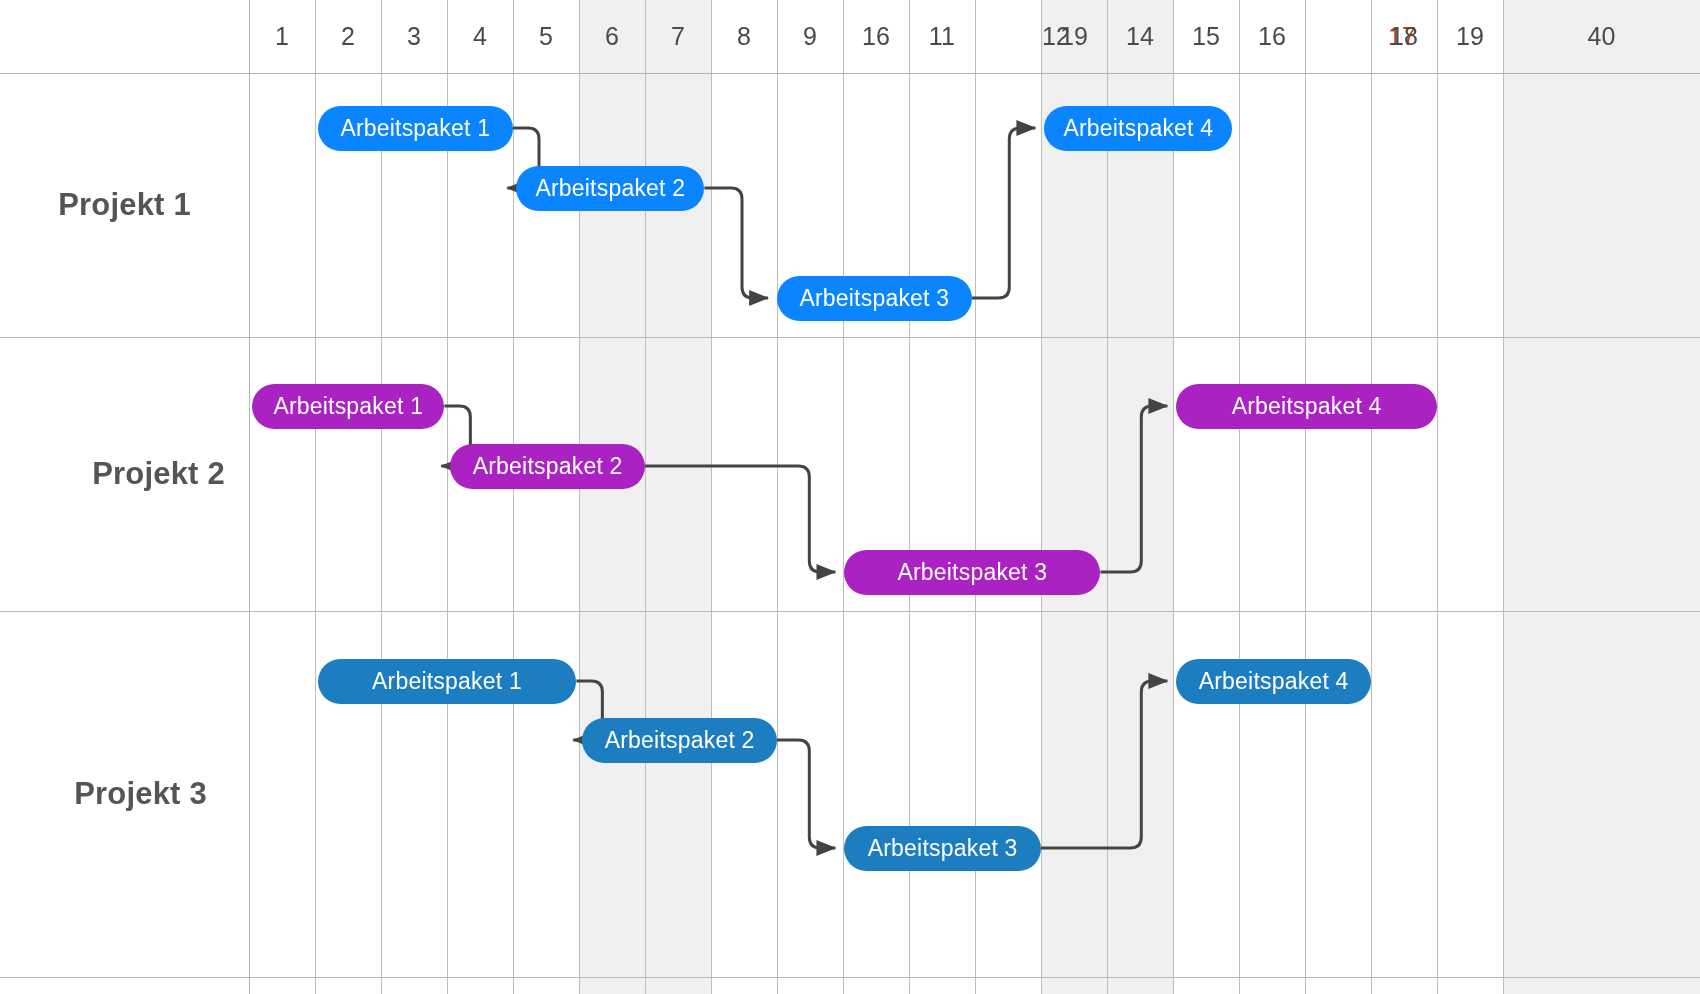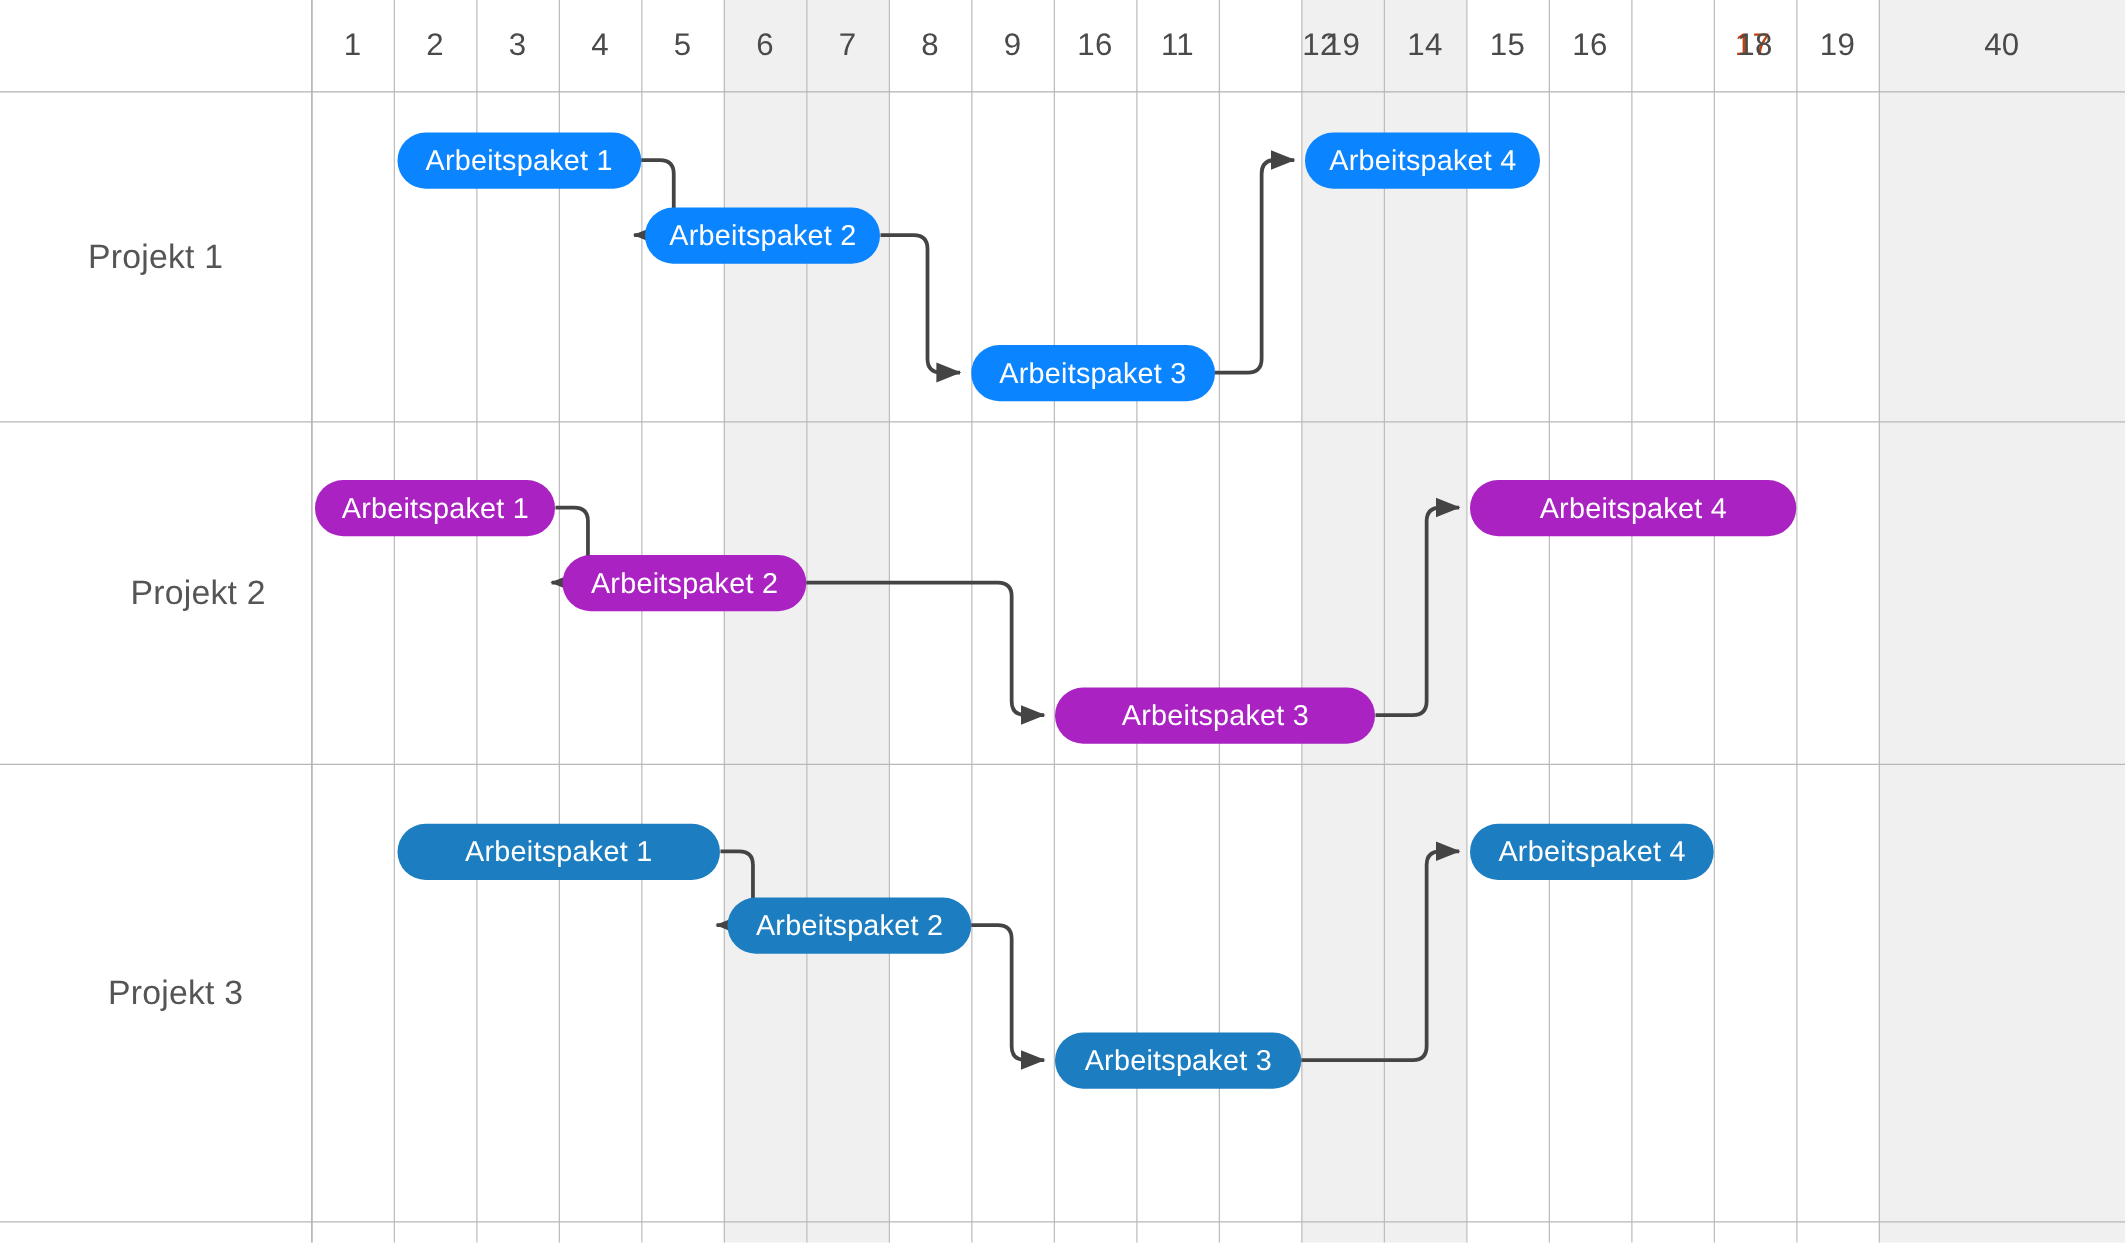--- a/index.html
+++ b/index.html
@@ -20,21 +20,21 @@
 
   
   .gutter-line{position:absolute;top:0;bottom:0;width:1px;background:#b3b3b3;}
 
   
   .hdr{position:absolute;top:0;height:73px;display:flex;align-items:center;
        justify-content:center;font-size:25px;color:#4a4a4a;letter-spacing:.2px;}
 
   
   .row-label{position:absolute;left:0;width:249px;display:flex;align-items:center;
-             justify-content:center;font-size:27px;color:#555555;letter-spacing:.2px;}
+             justify-content:center;font-size:31px;color:#555555;letter-spacing:.2px;font-weight:bold;}
 
   
   .bar{position:absolute;height:45px;border-radius:23px;display:flex;align-items:center;
        justify-content:center;color:#ffffff;font-size:23px;letter-spacing:.2px;
        box-sizing:border-box;padding:0 14px;white-space:nowrap;}
 
   
   .links{position:absolute;left:0;top:0;width:1700px;height:994px;pointer-events:none;}
 </style>
 </head>

